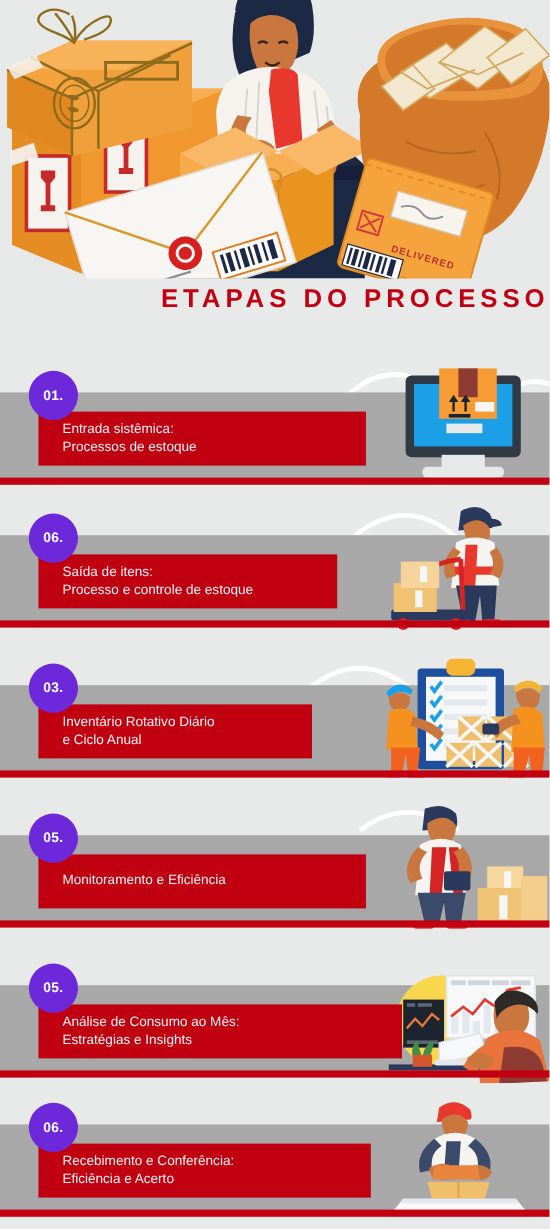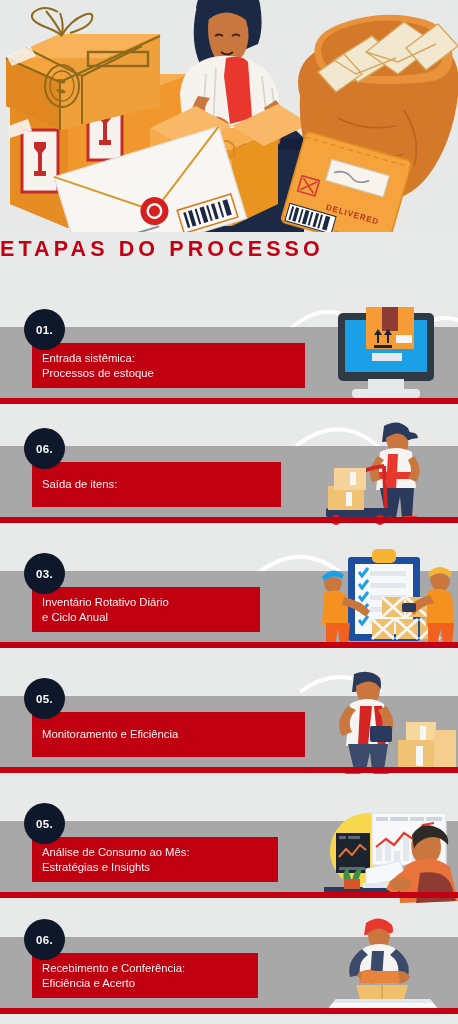--- a/index.html
+++ b/index.html
@@ -11,21 +11,21 @@
   }
   #page { position: relative; width: 458px; height: 1024px; background: #e8eaea; }
 
   
   .hero { position: relative; width: 458px; height: 232px; background: #e7e9e9; overflow: hidden; }
   .hero svg { position: absolute; left: 0; top: 0; }
 
   
   .title-wrap {
     position: absolute; left: 0; top: 236px; width: 458px; height: 62px;
-    text-align: left;
+    text-align: right;
   }
   .title-line {
     color: #c20012;
     font-size: 21.5px;
     font-weight: 700;
     letter-spacing: 4.1px;
     line-height: 27px;
     white-space: nowrap;
   }
   .title-line.l2 { letter-spacing: 4.0px; }
@@ -39,28 +39,28 @@
     background: #a8a8a8;
   }
   .band-underline {
     position: absolute; left: 0; top: 93px; width: 458px; height: 6px;
     background: #c20012;
   }
   .redbox {
     position: absolute; left: 32px; top: 38px; width: 273px; height: 45px;
     background: #c00010;
     display: flex; flex-direction: column; justify-content: center;
-    padding-left: 10px;
+    padding-left: 20px;
   }
   .redbox .ln {
     color: #f5f1f0; font-size: 11.3px; line-height: 14.5px; white-space: nowrap;
   }
   .badge {
     position: absolute; left: 24px; top: 4px; width: 41px; height: 41px;
-    border-radius: 50%; background: #0f172a;
+    border-radius: 50%; background: #6d28d9;
     display: flex; align-items: center; justify-content: center;
     color: #ffffff; font-size: 11.5px; font-weight: 700; letter-spacing: .3px;
     z-index: 4;
   }
   .art {
     position: absolute; right: 0; top: -4px; width: 148px; height: 108px;
     overflow: hidden;
   }
   .art svg { position: absolute; right: 0; bottom: 0; }
   .deco { position: absolute; left:0; top:0; width:458px; height:104px; overflow:hidden; pointer-events:none; }
@@ -304,20 +304,21 @@
 
         <rect x="18" y="66" width="36" height="24" fill="#f0c274"></rect>
         <rect x="36" y="72" width="6" height="14" fill="#f6f6f4"></rect>
         <rect x="24" y="48" width="32" height="22" fill="#f5d39a"></rect>
         <rect x="40" y="52" width="6" height="13" fill="#f6f6f4"></rect>
       </svg>
     </div>
     <div class="band-underline"></div>
     <div class="redbox" style="width:249px">
       <span class="ln">Saída de itens:</span>
+      <span class="ln">Processo e controle de estoque</span>
     </div>
     <div class="badge">06.</div>
   </div>
 
   <div class="step" style="top:549px">
     <div class="deco">
       <svg width="458" height="104">
         <g fill="none" stroke="#ffffff" stroke-width="4" opacity=".95">
           <path d="M256 26 q46 -38 92 4"></path>
           <path d="M330 34 q30 -22 60 -2"></path>
@@ -468,21 +469,21 @@
 
         <path d="M104 40 q16 -10 26 4 q4 18 -8 24 q-16 4 -20 -10 q-2 -12 2 -18 z" fill="#c9763f"></path>
         <path d="M102 40 q10 -16 28 -6 q10 6 8 16 q-10 -12 -24 -6 q-8 4 -10 10 z" fill="#2e2a27"></path>
         <path d="M96 70 q24 -14 44 2 l8 34 l-58 2 q-2 -24 6 -38 z" fill="#e8743c"></path>
         <path d="M96 74 q-16 10 -20 20 l10 6 q8 -12 18 -16 z" fill="#e8743c"></path>
         <path d="M80 86 q12 -8 22 2 q-2 8 -12 8 q-12 -2 -10 -10 z" fill="#c9763f"></path>
         <path d="M110 78 q26 -4 32 14 l4 14 l-40 2 z" fill="#8e3b33"></path>
       </svg>
     </div>
     <div class="band-underline"></div>
-    <div class="redbox" style="width:246px">
+    <div class="redbox" style="width:303px">
       <span class="ln">Análise de Consumo ao Mês:</span>
       <span class="ln">Estratégias e Insights</span>
     </div>
     <div class="badge">05.</div>
   </div>
 
   <div class="step" style="top:915px">
     <div class="deco"><svg width="458" height="104"></svg></div>
     <div class="band"></div>
     <div class="art">
@@ -500,20 +501,20 @@
 
         <path d="M46 74 h52 l-4 14 h-44 z" fill="#f0bf6c"></path>
         <path d="M72 74 v14" stroke="#e0a84e" stroke-width="2"></path>
 
         <path d="M26 88 h94 l10 12 h-114 z" fill="#f6f8fa"></path>
         <path d="M26 88 h94 l2 4 h-98 z" fill="#e3e8ee"></path>
         <rect x="16" y="100" width="116" height="5" fill="#dfe4e9"></rect>
       </svg>
     </div>
     <div class="band-underline"></div>
-    <div class="redbox" style="width:226px">
+    <div class="redbox" style="width:277px">
       <span class="ln">Recebimento e Conferência:</span>
       <span class="ln">Eficiência e Acerto</span>
     </div>
     <div class="badge">06.</div>
   </div>
 
 </div>
 
 </body></html>

